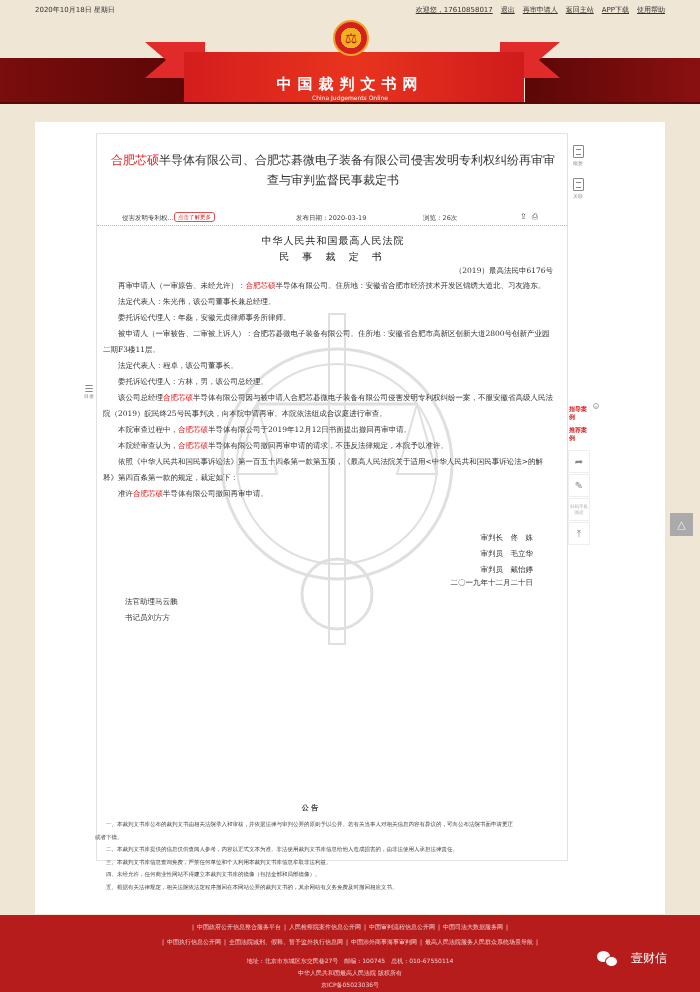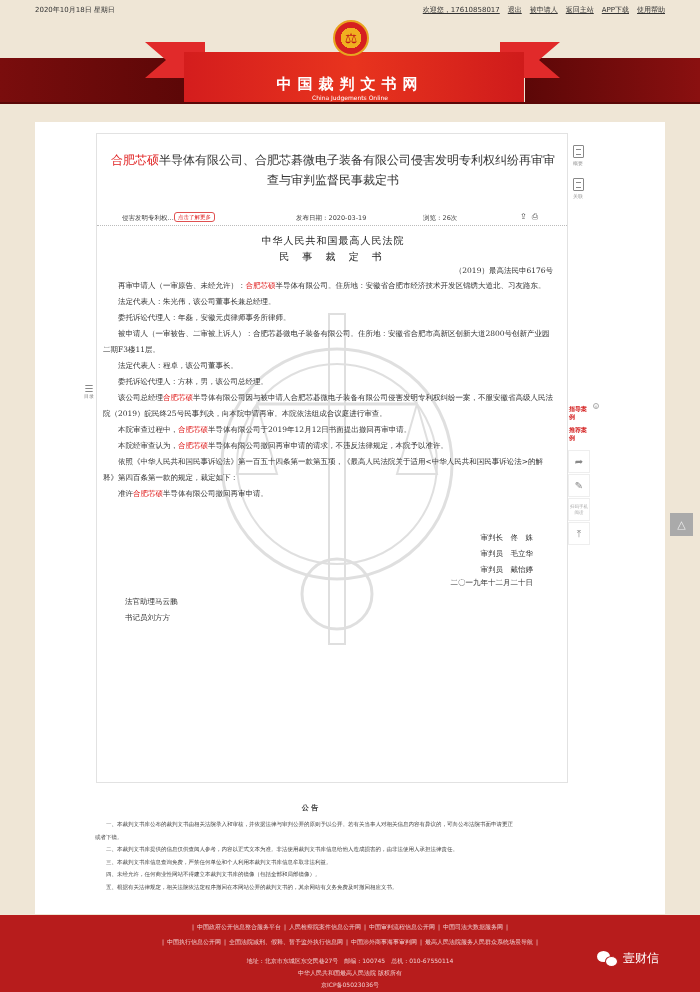--- a/index.html
+++ b/index.html
@@ -18,21 +18,21 @@
   .flag-l { position:absolute; left:145px; top:42px; width:60px; height:36px; background:#e12a2a; clip-path:polygon(0 0,100% 0,100% 100%,0 100%,35% 50%); }
   .flag-r { position:absolute; left:500px; top:42px; width:60px; height:36px; background:#e12a2a; clip-path:polygon(0 0,100% 0,65% 50%,100% 100%,0 100%); }
   .ribbon-mid { position:absolute; left:184px; top:52px; width:340px; height:51px; background:linear-gradient(90deg,#d41d1d,#e8341e 50%,#cf1b1b); }
   .emblem { position:absolute; left:333px; top:20px; width:36px; height:36px; border-radius:50%; background:radial-gradient(circle,#f0b020 0 45%,#d62020 46% 100%); border:2px solid #e8a420; display:flex; align-items:center; justify-content:center; color:#c01818; font-size:14px; font-weight:bold; }
   .site-title { position:absolute; left:0; width:700px; top:75px; text-align:center; color:#fff; font-size:15px; font-weight:bold; letter-spacing:6px; }
   .site-sub { position:absolute; left:0; width:700px; top:94px; text-align:center; color:#fff; font-size:6px; }
   .banner-line { position:absolute; left:0; top:102px; width:700px; height:2px; background:#5a0707; }
 
   
   .main { position:absolute; left:35px; top:122px; width:630px; height:792px; background:#fff; }
-  .doc { position:absolute; left:96px; top:133px; width:472px; height:650px; border:1px solid #e2e2e2; background:#fff; overflow:hidden; }
+  .doc { position:absolute; left:96px; top:133px; width:472px; height:728px; border:1px solid #e2e2e2; background:#fff; overflow:hidden; }
   .watermark { position:absolute; left:120px; top:120px; width:240px; height:420px; opacity:0.12; }
   .doc-title { position:absolute; left:10px; top:16px; width:452px; text-align:center; font-size:12px; line-height:20px; color:#333; }
   .doc-title .hl { color:#e02020; }
   .meta { position:absolute; left:0; top:78px; width:472px; height:14px; font-size:6.5px; color:#444; border-bottom:1px dotted #bbb; }
   .meta .tag { position:absolute; left:25px; top:2px; }
   .meta .more { position:absolute; left:77px; top:0px; border:1px solid #e05050; color:#e02020; border-radius:3px; padding:0 3px; font-size:5.5px; line-height:8px; }
   .meta .pub { position:absolute; left:199px; top:2px; }
   .meta .views { position:absolute; left:326px; top:2px; }
   .meta .icons { position:absolute; left:423px; top:0; display:flex; gap:5px; font-size:8px; }
 
@@ -64,21 +64,21 @@
 
   
   .notice-title { position:absolute; left:0; width:620px; top:803px; text-align:center; font-size:7px; font-weight:bold; color:#333; }
   .notice { position:absolute; left:95px; top:818px; width:420px; font-size:5.5px; line-height:12.5px; color:#444; }
   .notice p { text-indent:2em; }
 
   
   .footer { position:absolute; left:0; top:915px; width:700px; height:77px; background:#b71c1c; color:#f2d0d0; font-size:6px; }
   .f-row { position:absolute; left:0; width:700px; text-align:center; }
   .f-row span.sep { color:#f2d0d0; margin:0 3px; }
-  .brand { position:absolute; left:597px; top:950px; display:flex; align-items:center; gap:4px; color:#fff; font-size:12px; }
+  .brand { position:absolute; left:597px; top:950px; display:flex; align-items:center; gap:12px; color:#fff; font-size:12px; }
   .brand .bubble { width:22px; height:16px; position:relative; }
   .brand .bubble i { position:absolute; background:#fff; border-radius:50%; }
 </style>
 </head>
 <body>
 
 <div class="banner">
   <div class="ribbon-left"></div>
   <div class="ribbon-right"></div>
   <div class="flag-l"></div>
@@ -88,21 +88,21 @@
   <div class="site-title">中国裁判文书网</div>
   <div class="site-sub">China Judgements Online</div>
   <div class="banner-line"></div>
 </div>
 
 <div class="topbar">
   <div class="date">2020年10月18日 星期日</div>
   <div class="links">
     <span>欢迎您，17610858017</span>
     <span>退出</span>
-    <span>被申请人</span>
+    <span>再审申请人</span>
     <span>返回主站</span>
     <span>APP下载</span>
     <span>使用帮助</span>
   </div>
 </div>
 
 <div class="main"></div>
 
 <div class="toc">
   <div class="lines">☰</div>

